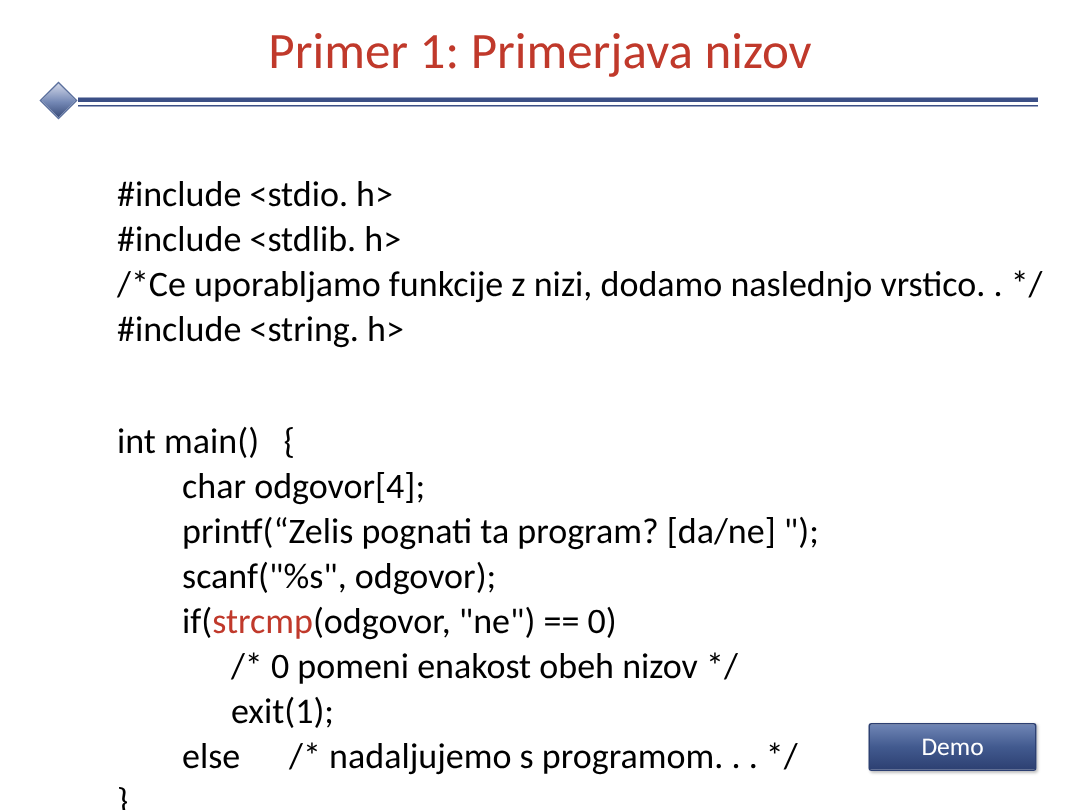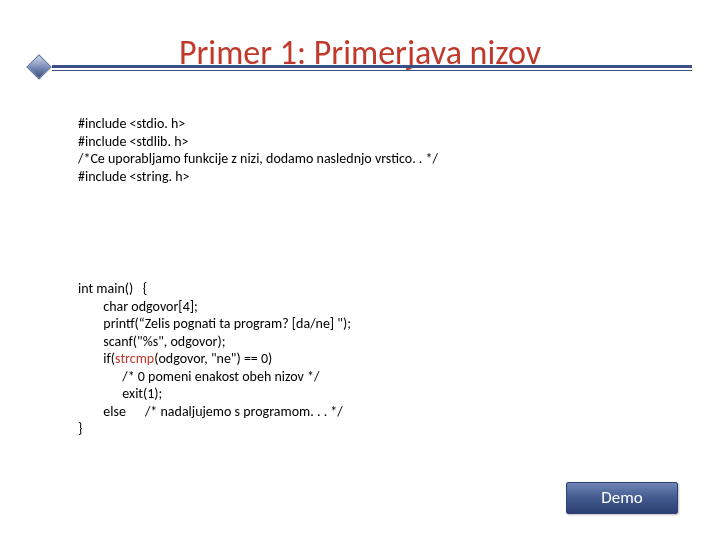--- a/index.html
+++ b/index.html
@@ -20,21 +20,20 @@
   }
   .title {
     position: absolute;
     top: 14px;
     left: 0;
     width: 100%;
     text-align: center;
     font-size: 34px;
     color: #c0392b;
     font-weight: 400;
-    margin-top: 18px;
   }
   .rule-wrap {
     position: absolute;
     top: 60px;
     left: 30px;
     right: 28px;
     display: flex;
     align-items: center;
   }
   .diamond {
@@ -51,31 +50,31 @@
     height: 6px;
     margin-left: 4px;
     border-top: 3px solid #3b4f86;
     border-bottom: 1px solid #3b4f86;
     box-sizing: border-box;
   }
   .code-block {
     position: absolute;
     left: 78px;
     right: 60px;
-    font-size: 14px;
+    font-size: 24px;
     line-height: 1.25;
     color: #000;
     white-space: pre;
   }
   .block1 { top: 115px; }
   .block2 { top: 242px; margin-top: 38px; }
   .red { color: #c0392b; }
   .demo-btn {
     position: absolute;
-    right: 42px;
+    right: 29px;
     bottom: 26px;
     width: 110px;
     height: 30px;
     line-height: 30px;
     text-align: center;
     color: #ffffff;
     font-size: 17px;
     background: linear-gradient(#6f85b5 0%, #425a8f 50%, #2d4072 100%);
     border: 1px solid #2d4072;
     border-radius: 2px;

